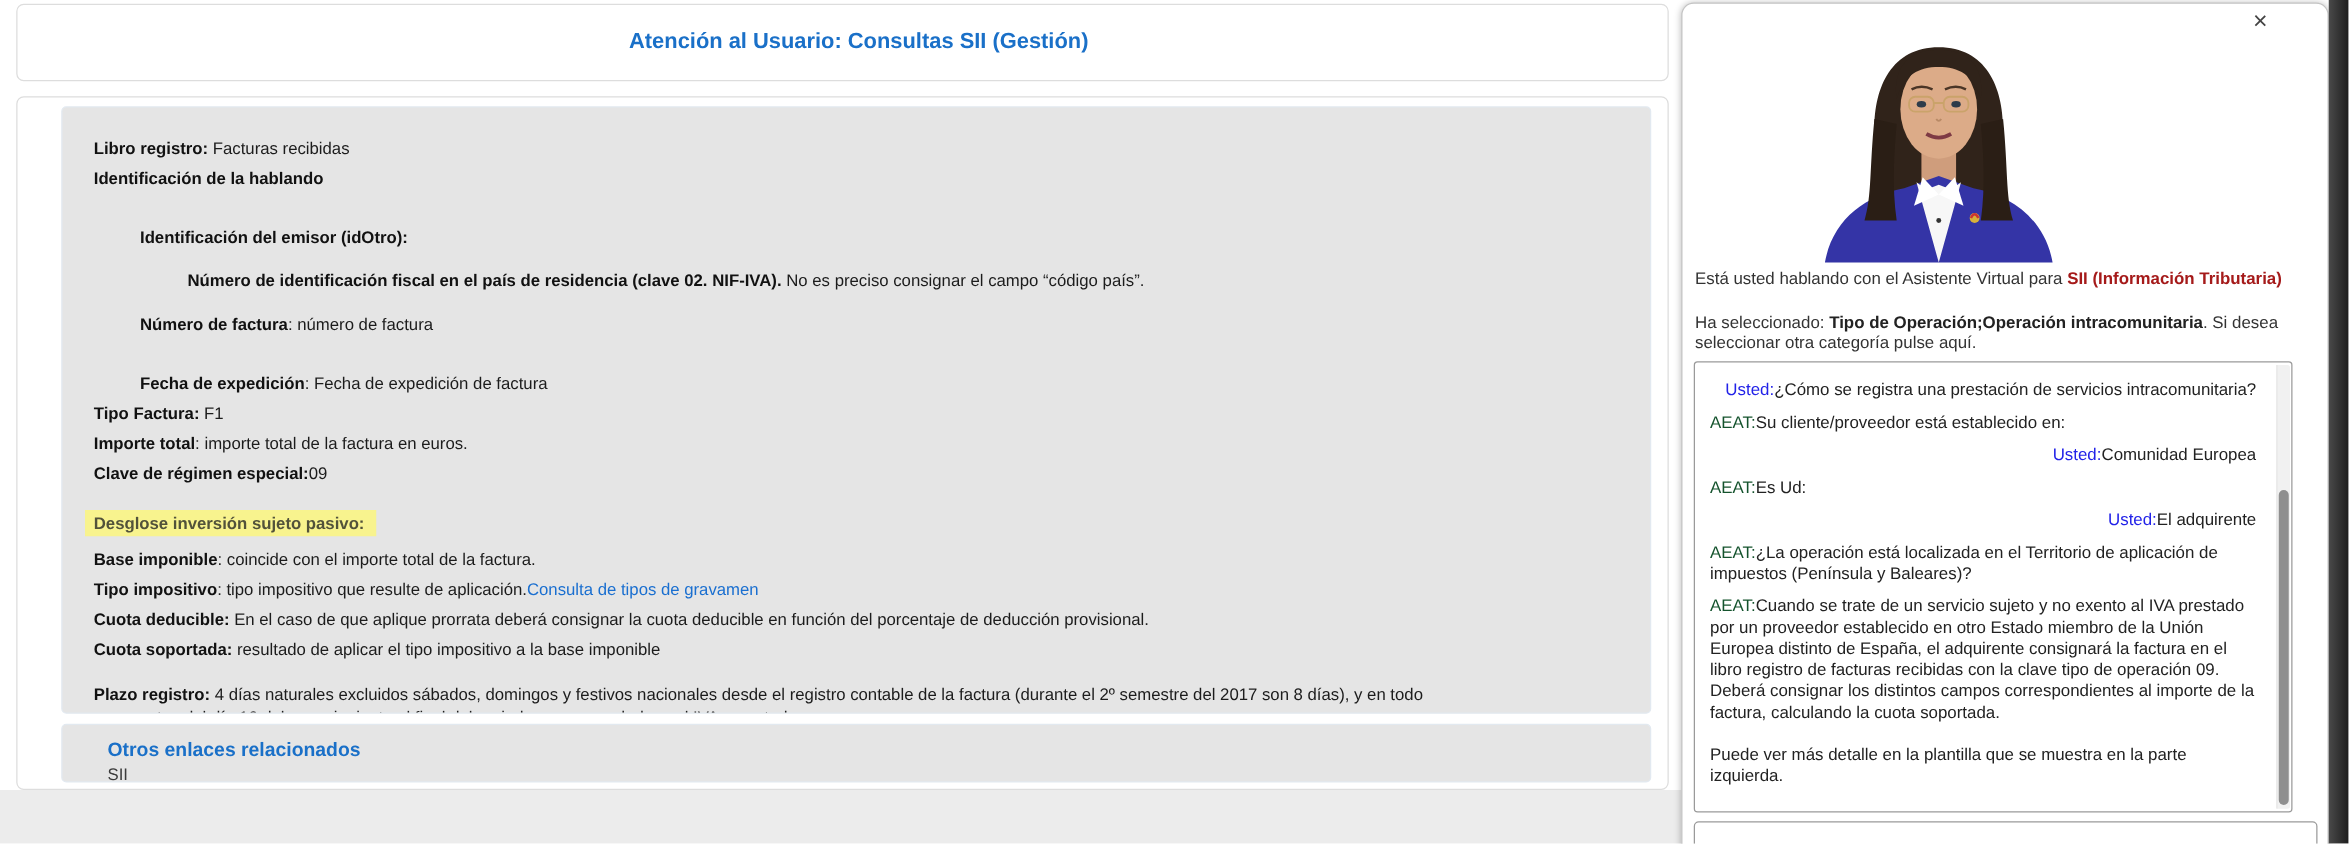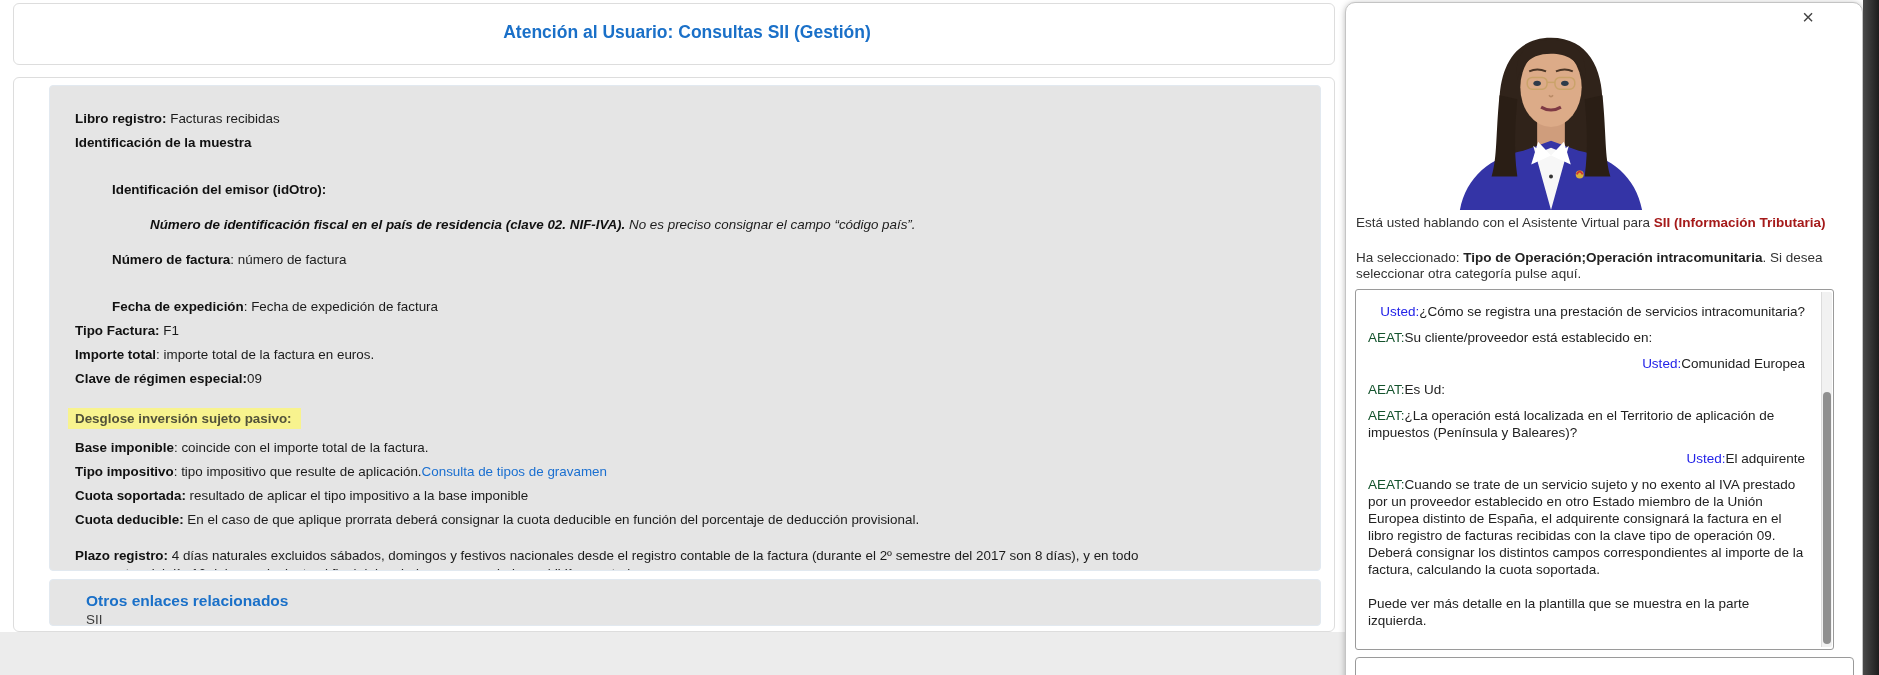--- a/index.html
+++ b/index.html
@@ -15,21 +15,21 @@
   .content-card { left:13px; top:77px; width:1322px; height:555px; overflow:hidden; }
   .inner-card { position:absolute; background:#e5e5e5; border:1px solid #e2e9f0; border-radius:4px; }
   .template-card { left:35px; top:7px; width:1272px; height:486px; padding:25px 25px 0 25px; overflow:hidden; }
   .links-card { left:35px; top:501px; width:1272px; height:47px; padding:12px 0 0 36px; overflow:hidden; }
 
   .tl { font-size:13.4px; line-height:15px; margin:0 0 9px 0; color:#1c1c1c; }
   .tl b { font-weight:bold; color:#111; }
   .ind1 { padding-left:37px;margin-top:32px; }
   .ind2 { padding-left:75px; }
   .gapT { margin-top:20px; }
-  .it { font-style:italic; }
+  .it { }
   .hl-line { margin-top:22px; margin-bottom:11px; }
   .hl { display:inline-block; background:#f8f38e; color:#52523a; font-weight:bold; padding:3px 9px 3px 7px; margin-left:-7px; }
   .plazo { max-width:1068px; line-height:18px; }
   a.inline-link { color:#1a6fd0; text-decoration:none; cursor:pointer; }
 
   .links-title { font-size:15.5px; font-weight:bold; color:#1a70c8; }
   .links-item { font-size:13.4px; color:#3c3c3c; margin-top:2px; cursor:pointer; }
 
   
   .assistant-panel { position:absolute; left:1345px; top:2px; width:518px; height:680px;
@@ -68,33 +68,33 @@
 
   <div class="footer-strip"></div>
 
   <div class="card header-card">
     <div class="page-title">Atención al Usuario: Consultas SII (Gestión)</div>
   </div>
 
   <div class="card content-card">
     <div class="inner-card template-card">
       <p class="tl"><b>Libro registro:</b><span> Facturas recibidas</span></p>
-      <p class="tl"><b>Identificación de la muestra</b><span></span></p>
+      <p class="tl"><b>Identificación de la hablando</b><span></span></p>
       <p class="tl ind1"><b>Identificación del emisor (idOtro):</b><span></span></p>
       <p class="tl ind2 gapT it"><b>Número de identificación fiscal en el país de residencia (clave 02. NIF-IVA).</b><span> No es preciso consignar el campo “código país”.</span></p>
       <p class="tl ind1 gapT"><b>Número de factura</b><span>: número de factura</span></p>
       <p class="tl ind1"><b>Fecha de expedición</b><span>: Fecha de expedición de factura</span></p>
       <p class="tl"><b>Tipo Factura:</b><span> F1</span></p>
       <p class="tl"><b>Importe total</b><span>: importe total de la factura en euros.</span></p>
       <p class="tl"><b>Clave de régimen especial:</b><span>09</span></p>
       <p class="tl hl-line"><span class="hl">Desglose inversión sujeto pasivo:</span></p>
       <p class="tl"><b>Base imponible</b><span>: coincide con el importe total de la factura.</span></p>
       <p class="tl"><b>Tipo impositivo</b><span>: tipo impositivo que resulte de aplicación.</span><a class="inline-link">Consulta de tipos de gravamen</a></p>
+      <p class="tl"><b>Cuota deducible:</b><span> En el caso de que aplique prorrata deberá consignar la cuota deducible en función del porcentaje de deducción provisional.</span></p>
       <p class="tl"><b>Cuota soportada:</b><span> resultado de aplicar el tipo impositivo a la base imponible</span></p>
-      <p class="tl"><b>Cuota deducible:</b><span> En el caso de que aplique prorrata deberá consignar la cuota deducible en función del porcentaje de deducción provisional.</span></p>
       <p class="tl gapT plazo"><b>Plazo registro:</b><span> 4 días naturales excluidos sábados, domingos y festivos nacionales desde el registro contable de la factura (durante el 2º semestre del 2017 son 8 días), y en todo caso, antes del día 16 del mes siguiente al final del periodo en que se deduce el IVA soportado.</span></p>
     </div>
 
     <div class="inner-card links-card">
       <div class="links-title">Otros enlaces relacionados</div>
       <div class="links-item">SII</div>
     </div>
   </div>
 
   <div class="assistant-panel">
@@ -132,22 +132,22 @@
     <p class="intro"><span>Está usted hablando con el Asistente Virtual para </span><span class="red-bold">SII (Información Tributaria)</span></p>
 
     <p class="selected"><span>Ha seleccionado: </span><span class="blk-bold">Tipo de Operación;Operación intracomunitaria</span><span>. Si desea seleccionar otra categoría </span><span>pulse aquí</span><span>.</span></p>
 
     <div class="chat-box">
       <div class="chat-content">
         <div class="msg right"><span class="spk-usted">Usted:</span><span>¿Cómo se registra una prestación de servicios intracomunitaria?</span></div>
         <div class="msg left"><span class="spk-aeat">AEAT:</span><span>Su cliente/proveedor está establecido en:</span></div>
         <div class="msg right"><span class="spk-usted">Usted:</span><span>Comunidad Europea</span></div>
         <div class="msg left"><span class="spk-aeat">AEAT:</span><span>Es Ud:</span></div>
+        <div class="msg right"><span class="spk-usted">Usted:</span><span>El adquirente</span></div>
         <div class="msg left"><span class="spk-aeat">AEAT:</span><span>¿La operación está localizada en el Territorio de aplicación de impuestos (Península y Baleares)?</span></div>
-        <div class="msg right"><span class="spk-usted">Usted:</span><span>El adquirente</span></div>
         <div class="msg left"><span class="spk-aeat">AEAT:</span><span>Cuando se trate de un servicio sujeto y no exento al IVA prestado por un proveedor establecido en otro Estado miembro de la Unión Europea distinto de España, el adquirente consignará la factura en el libro registro de facturas recibidas con la clave tipo de operación 09. Deberá consignar los distintos campos correspondientes al importe de la factura, calculando la cuota soportada.</span>
           <div class="t2">Puede ver más detalle en la plantilla que se muestra en la parte izquierda.</div>
         </div>
       </div>
       <div class="sb">
         <div class="sb-thumb"></div>
       </div>
     </div>
 
     <div class="chat-input"></div>

